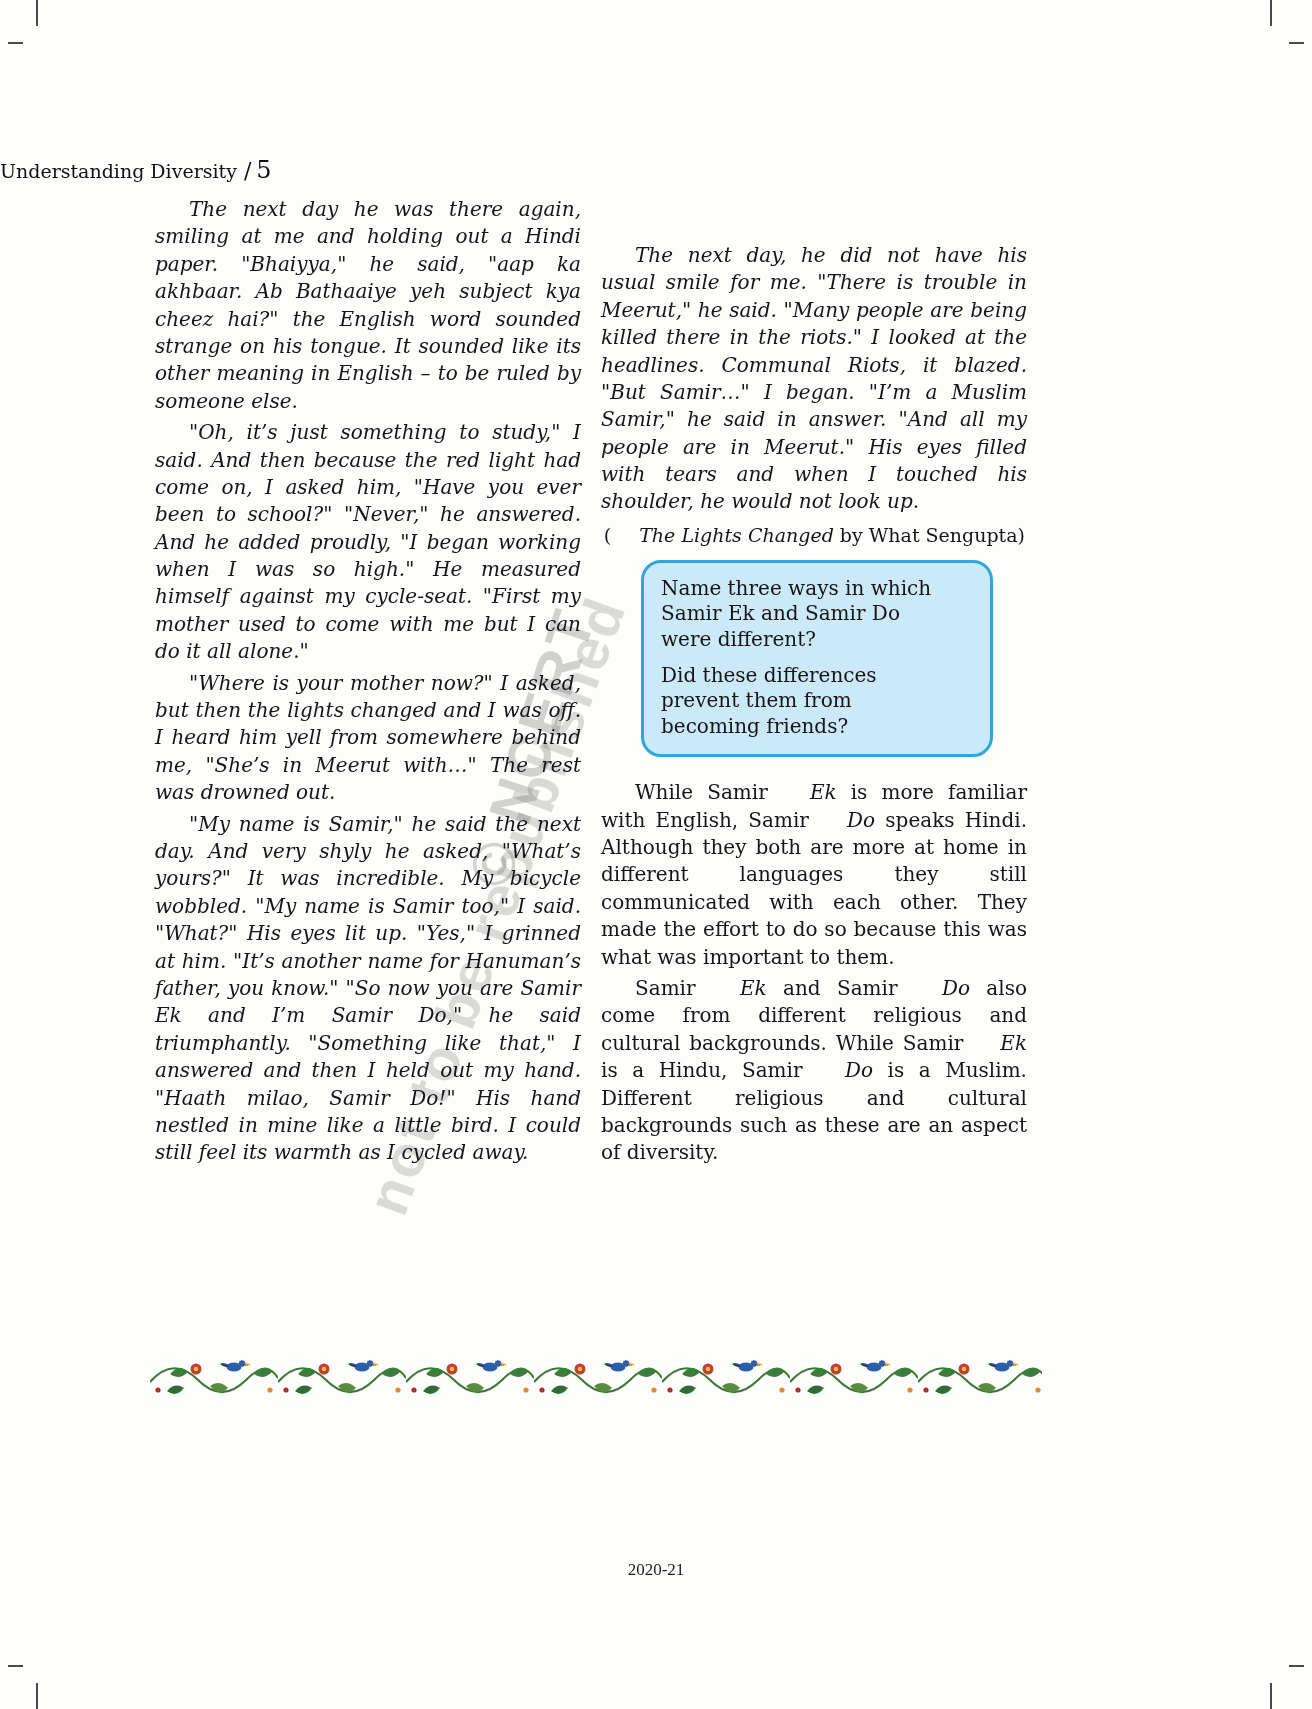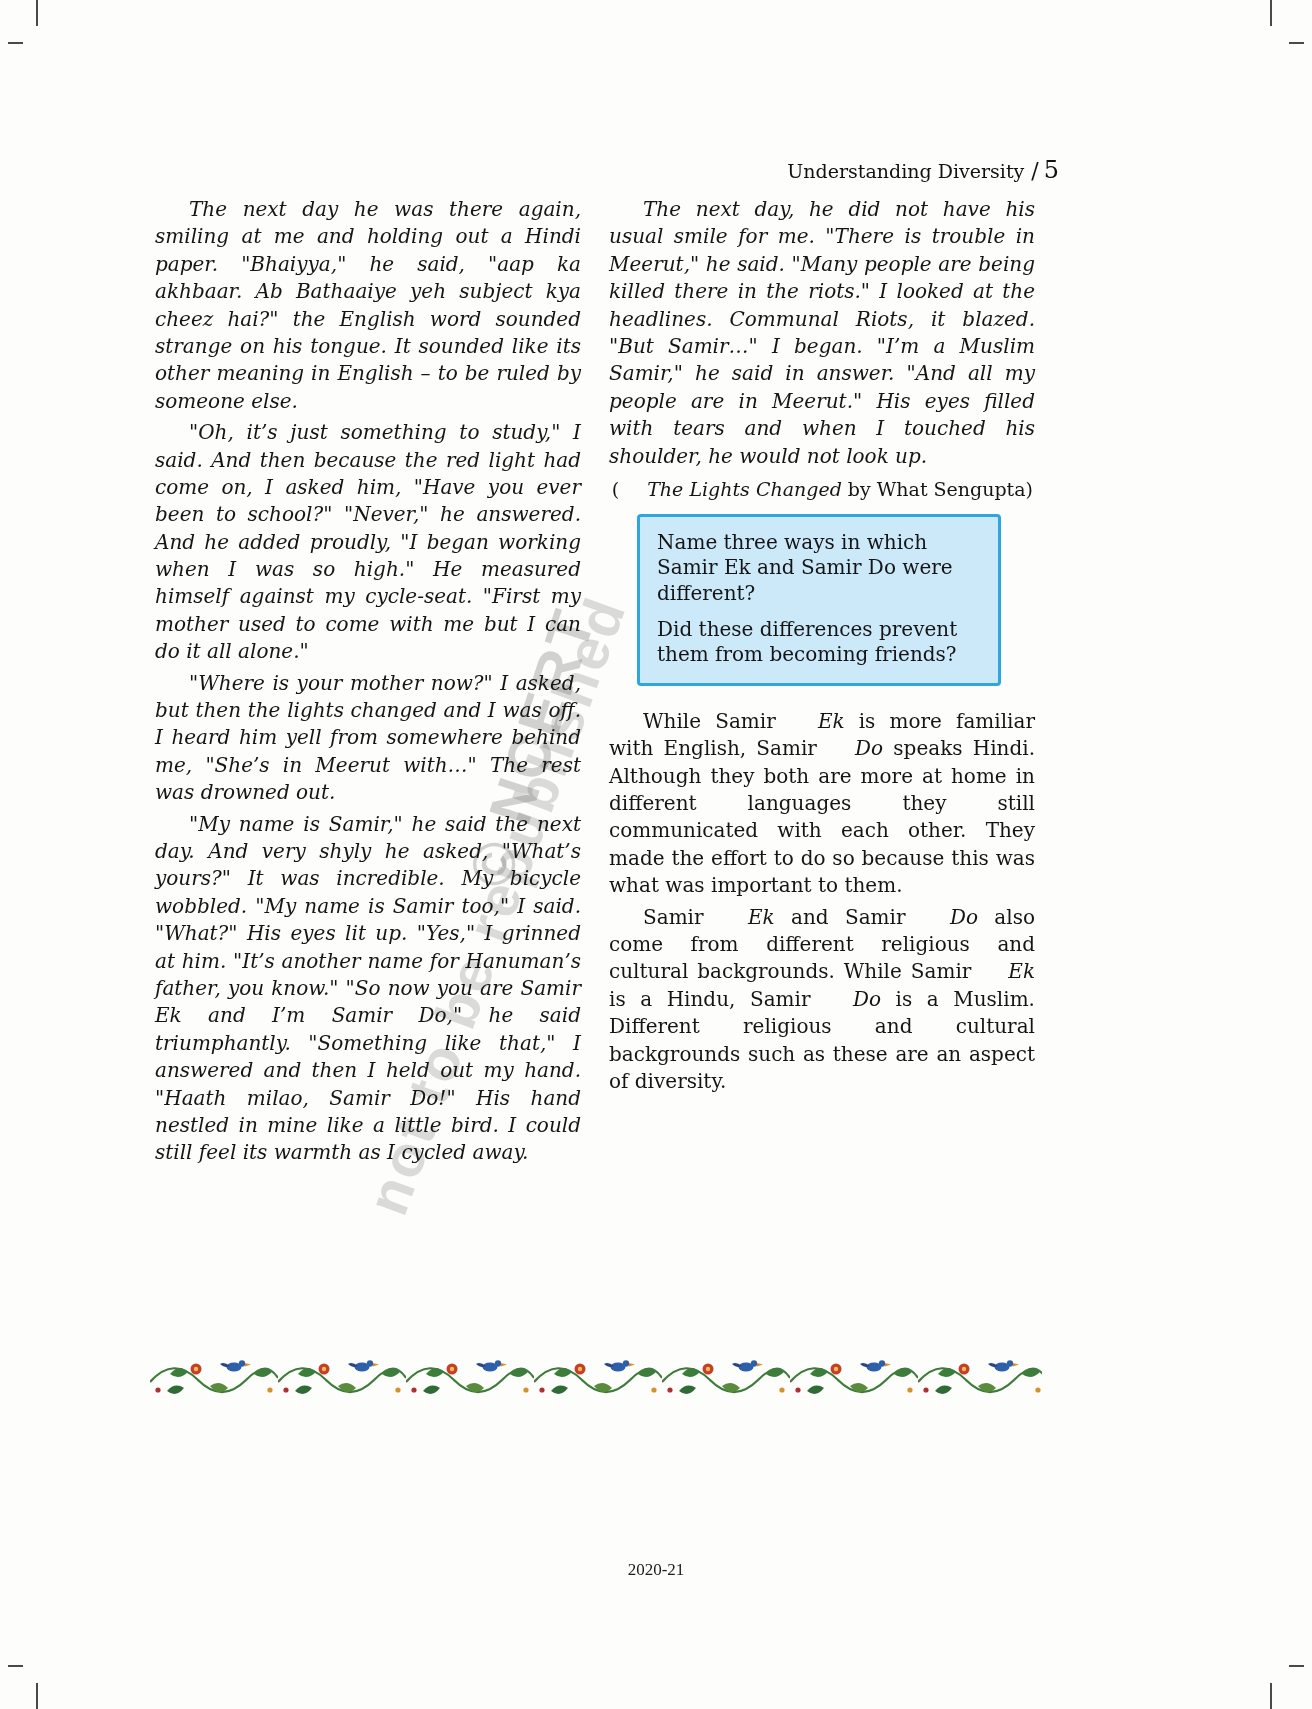--- a/index.html
+++ b/index.html
@@ -22,50 +22,50 @@
     position:absolute; white-space:nowrap;
     font-family:"Liberation Sans", sans-serif; font-weight:bold;
     color:rgba(110,110,110,0.30); letter-spacing:3px;
   }
   .wm1 { font-size:60px; left:532px; top:748px; transform:translate(-50%,-50%) rotate(-72deg); }
   .wm2 { font-size:58px; left:496px; top:905px; transform:translate(-50%,-50%) rotate(-70deg); color:rgba(110,110,110,0.24); }
 
   
   .page-header {
     position:absolute; top:156px; left:0; width:1046px; z-index:2;
-    text-align:right; font-size:19px; color:#111;margin-left:13px;
+    font-size:19px; color:#111;
   }
   .page-header .page-sep { font-size:22px; padding:0 5px 0 7px; }
   .page-header .page-number { font-size:24px; }
 
   
   .columns {
     position:absolute; top:196px; left:155px; width:890px; z-index:2;
-    display:flex; gap:28px;
+    display:flex; gap:20px;align-items:flex-end;
   }
   .col { width:426px; }
 
   .para {
     font-size:20px; line-height:1.37; text-align:justify;
     text-indent:34px; margin:0 0 4px 0;
     -webkit-hyphens:auto; hyphens:auto;
   }
   .story { font-style:italic; }
   .body  { font-style:normal; }
   .it    { font-style:italic;margin-left:28px; }
 
   .attribution {
     font-size:19px; text-align:right; margin:8px 2px 14px 0; text-indent:0;
   }
 
   .question-box {
-    margin:10px 34px 22px 28px;
+    margin:10px 34px 22px 40px;
     background:#cbe9f9;
     border:3px solid #2ea7dd;
-    border-radius:4px;
+    border-radius:20px;
     padding:13px 34px 15px 17px;
   }
   .qb-para { font-size:20px; line-height:1.27; text-align:left; }
   .qb-para + .qb-para { margin-top:11px; }
 
   
   .vine-border { position:absolute; left:150px; top:1352px; z-index:2; }
 
   
   .page-footer {

